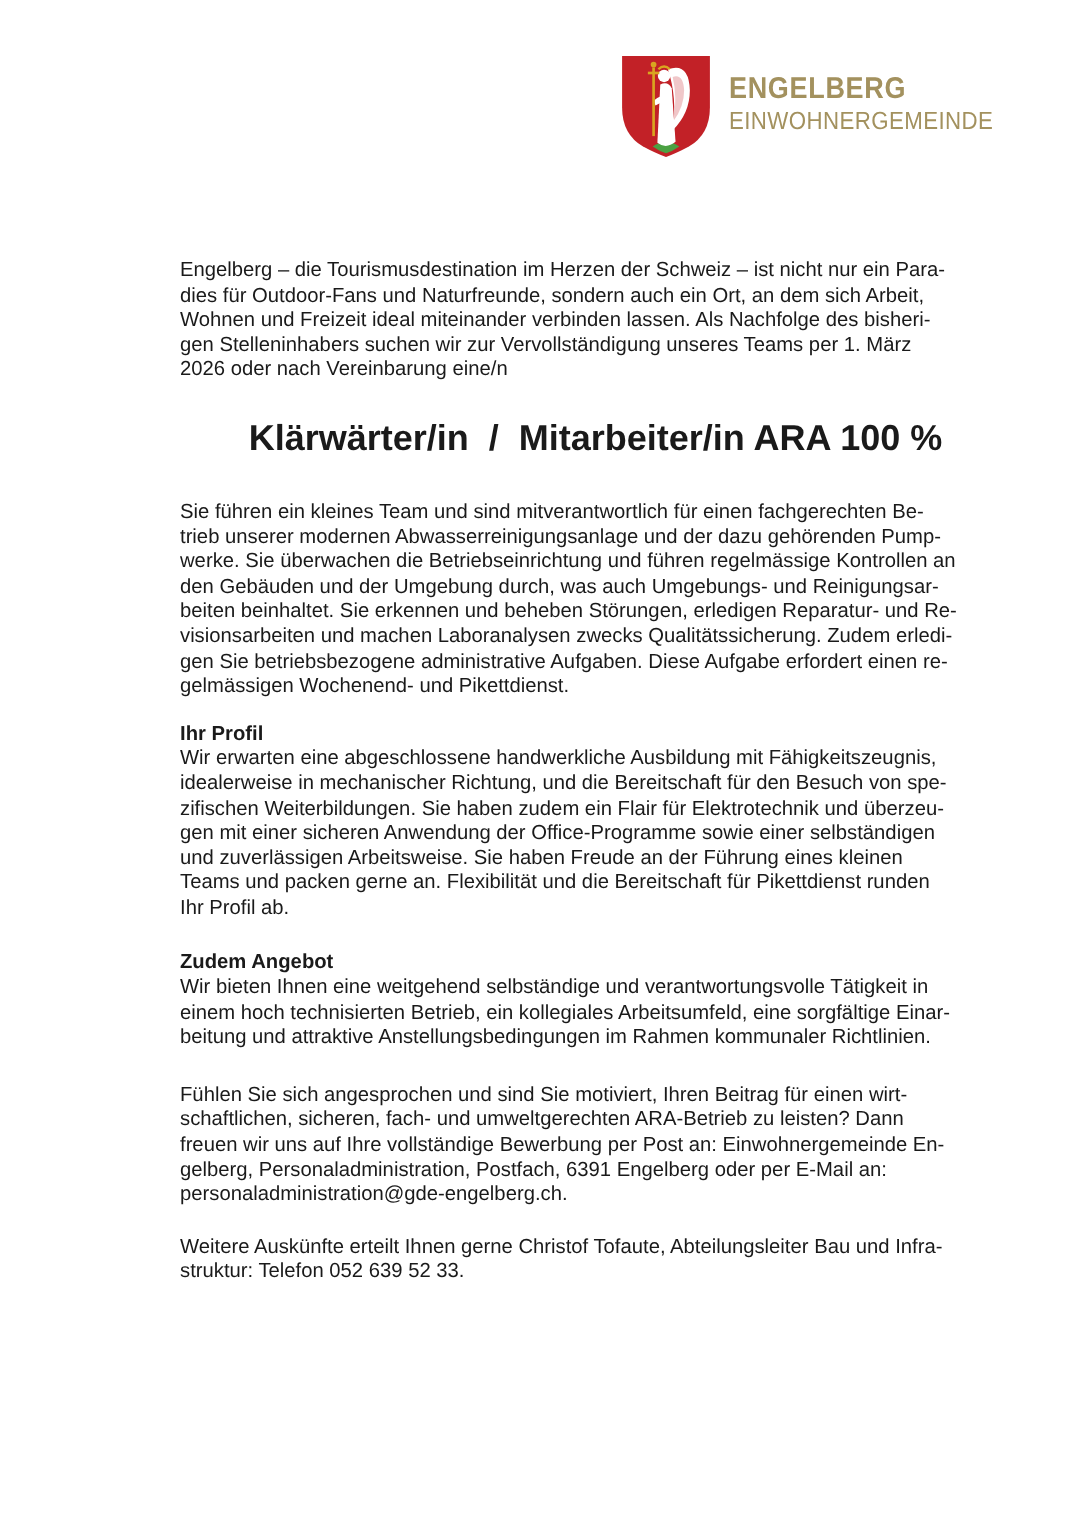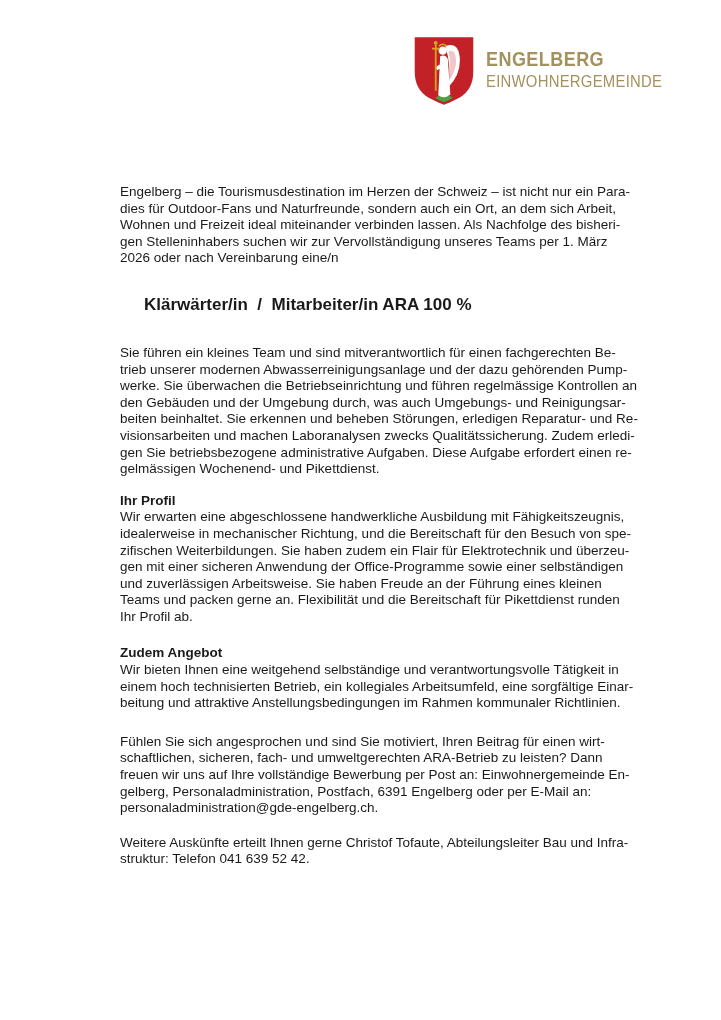--- a/index.html
+++ b/index.html
@@ -45,30 +45,30 @@
     transform-origin: left top;
     color: #a3915e;
     white-space: nowrap;
     margin-top: 1px;
   }
 
   
   .content {
     position: absolute;
     left: 100px;
-    top: 184px;
+    top: 172px;
     width: 530px;
     font-size: 13.5px;
     line-height: 16.6px;
   }
   .para { white-space: pre; }
   .job-title {
-    font-size: 17px;
+    font-size: 24px;
     font-weight: 700;
-    text-align: left;
+    text-align: center;
     text-indent: 24px;
     white-space: pre;
     margin-top: 26px;
     margin-bottom: 28px;
     line-height: 24px;
   }
   .section-heading {
     font-weight: 700;
     white-space: pre;
   }
@@ -149,16 +149,16 @@
 beitung und attraktive Anstellungsbedingungen im Rahmen kommunaler Richtlinien.</div>
     </div>
 
     <div class="para gap-para">Fühlen Sie sich angesprochen und sind Sie motiviert, Ihren Beitrag für einen wirt-
 schaftlichen, sicheren, fach- und umweltgerechten ARA-Betrieb zu leisten? Dann
 freuen wir uns auf Ihre vollständige Bewerbung per Post an: Einwohnergemeinde En-
 gelberg, Personaladministration, Postfach, 6391 Engelberg oder per E-Mail an:
 personaladministration@gde-engelberg.ch.</div>
 
     <div class="para gap-last">Weitere Auskünfte erteilt Ihnen gerne Christof Tofaute, Abteilungsleiter Bau und Infra-
-struktur: Telefon 041 639 52 42.</div>
+struktur: Telefon 052 639 52 33.</div>
 
   </div>
 </div>
 
 </body></html>

